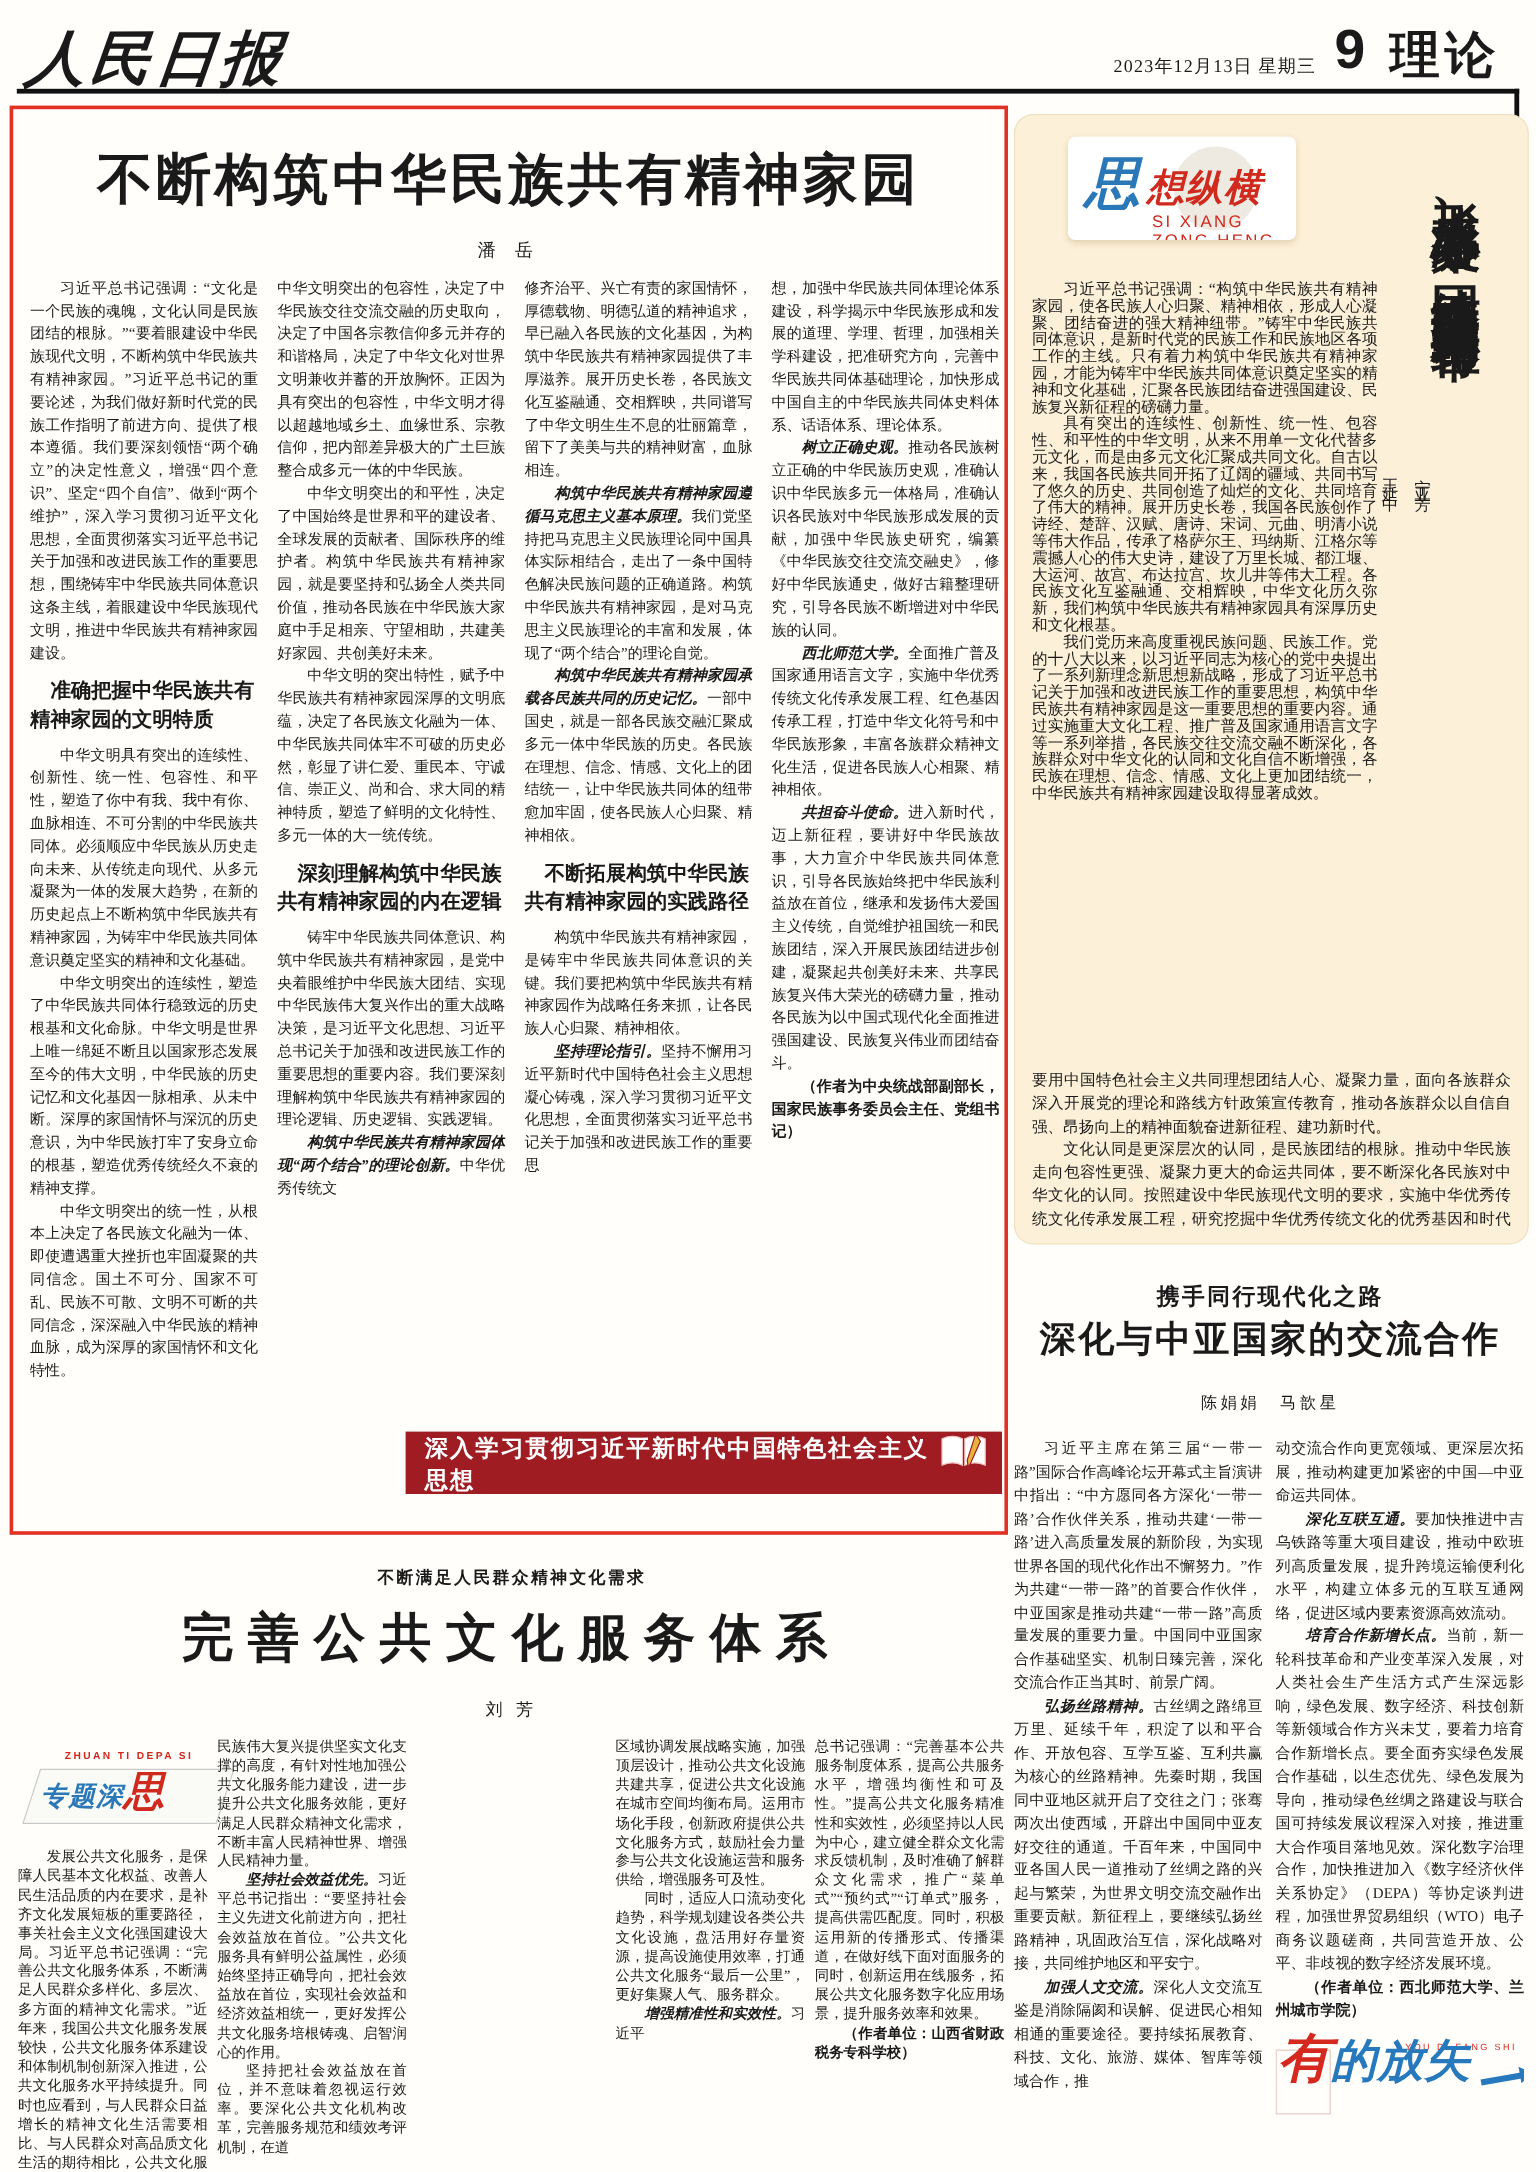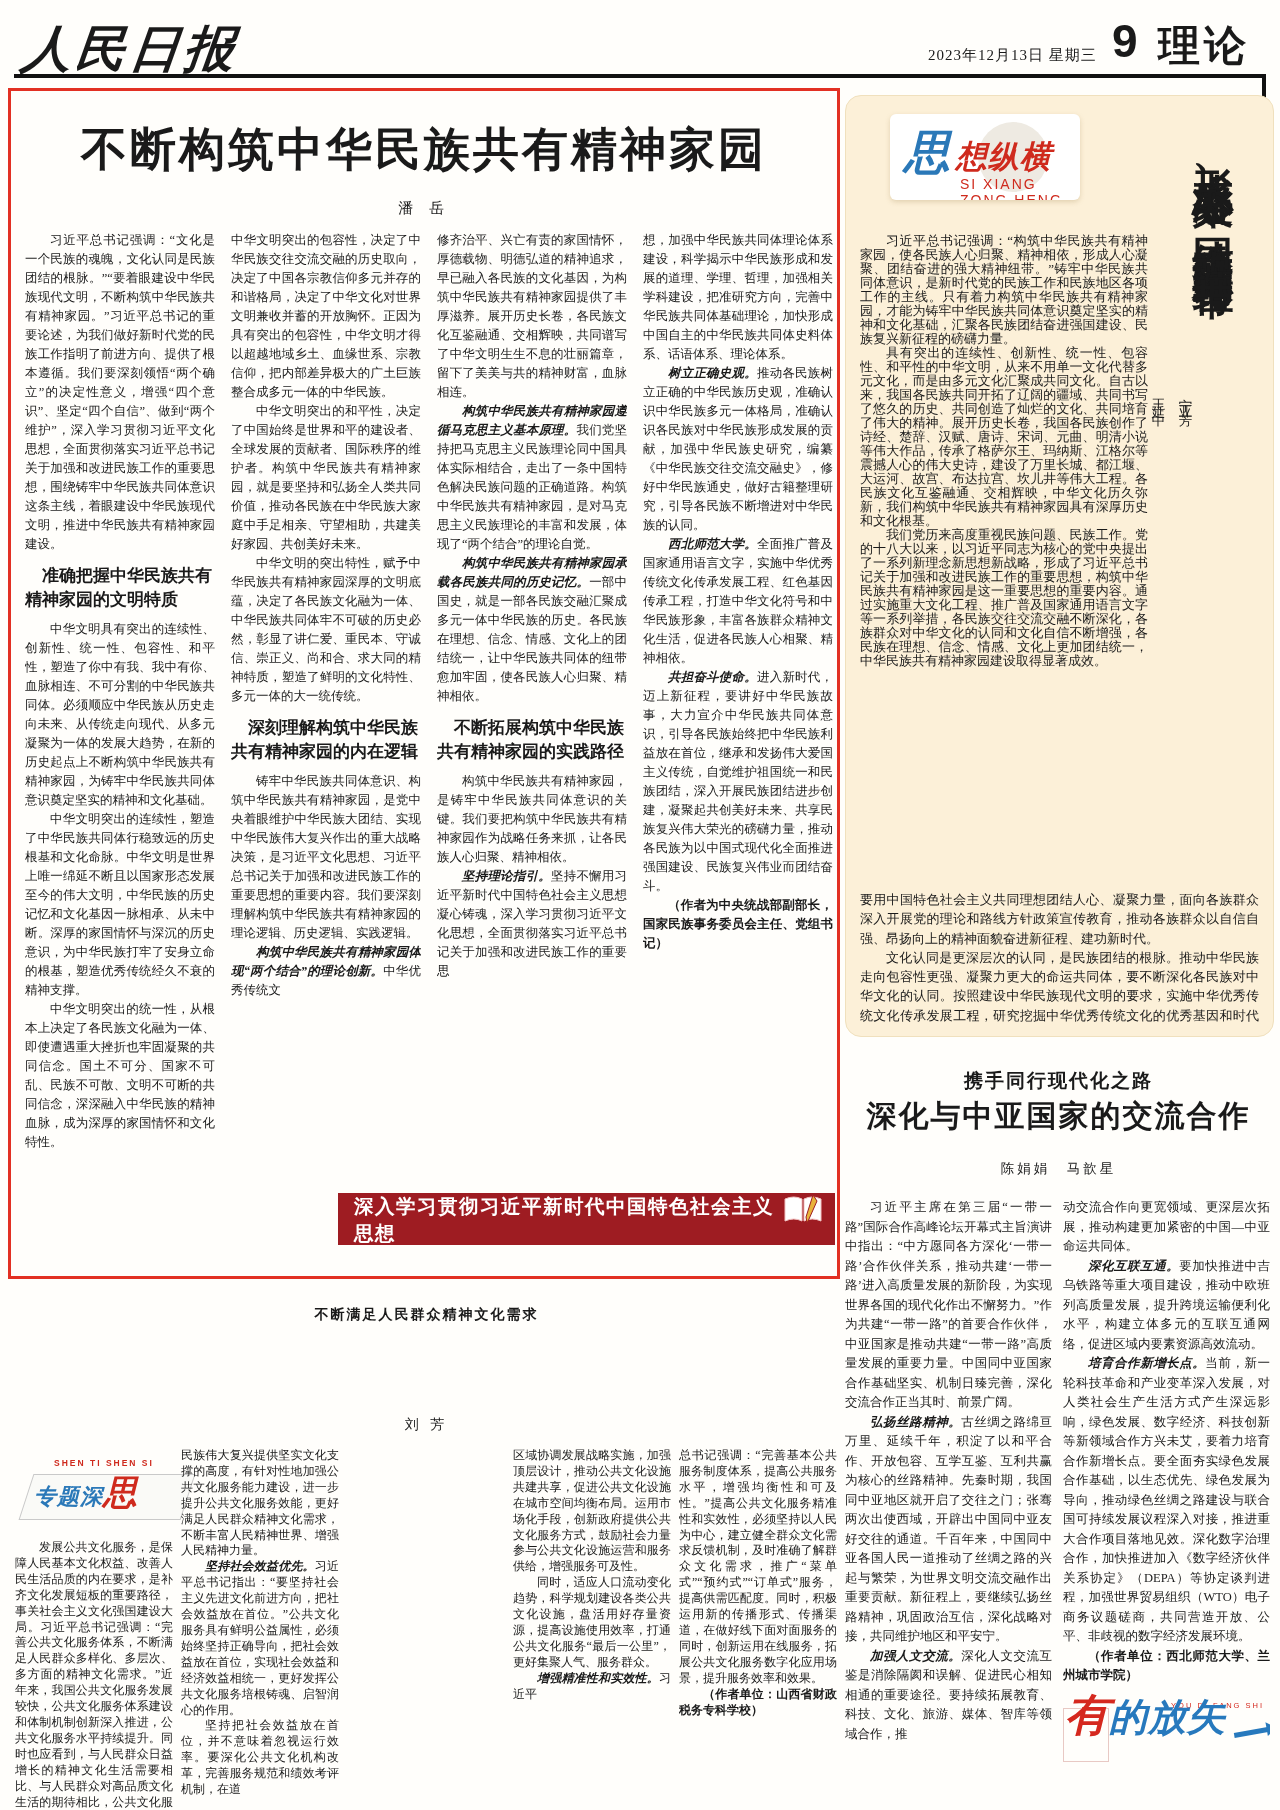--- a/index.html
+++ b/index.html
@@ -193,24 +193,25 @@
       <div class="ydfs-sub">YOU DI FANG SHI</div>
       <div class="ydfs-box"></div>
       <div class="ydfs-chars">
         <span class="ydfs-you">有</span><span class="ydfs-rest">的放矢</span>
       </div>
       <div class="ydfs-arrow"></div>
     </div>
   </div>
 
   <div class="bt-kicker">不断满足人民群众精神文化需求</div>
+  <div class="bt-title">完善公共文化服务体系</div>
   <div class="bt-author">刘  芳</div>
   <div class="zts">
     <div class="zts-frame"></div>
-    <div class="zts-sub">SHEN TI SHEN SI</div>
+    <div class="zts-sub">ZHUAN TI DEPA SI</div>
     <div class="zts-chars">
       <span class="zts-blue">专题深</span><span class="zts-red">思</span>
     </div>
   </div>
   <div class="col bcol bcol1" style="left:15px;">
       <p class="b-p">发展公共文化服务，是保障人民基本文化权益、改善人民生活品质的内在要求，是补齐文化发展短板的重要路径，事关社会主义文化强国建设大局。习近平总书记强调：“完善公共文化服务体系，不断满足人民群众多样化、多层次、多方面的精神文化需求。”近年来，我国公共文化服务发展较快，公共文化服务体系建设和体制机制创新深入推进，公共文化服务水平持续提升。同时也应看到，与人民群众日益增长的精神文化生活需要相比、与人民群众对高品质文化生活的期待相比，公共文化服务还有较大差距。新征程上，我们要深入学习贯彻习近平文化思想，从为全面建设社会主义现代化国家、全面推进中华</p>
     </div>
   <div class="col bcol bcolN" style="left:181px;">
       <p class="b-cont">民族伟大复兴提供坚实文化支撑的高度，有针对性地加强公共文化服务能力建设，进一步提升公共文化服务效能，更好满足人民群众精神文化需求，不断丰富人民精神世界、增强人民精神力量。</p>
       <p class="b-l"><span class="lead">坚持社会效益优先。</span>习近平总书记指出：“要坚持社会主义先进文化前进方向，把社会效益放在首位。”公共文化服务具有鲜明公益属性，必须始终坚持正确导向，把社会效益放在首位，实现社会效益和经济效益相统一，更好发挥公共文化服务培根铸魂、启智润心的作用。</p>

